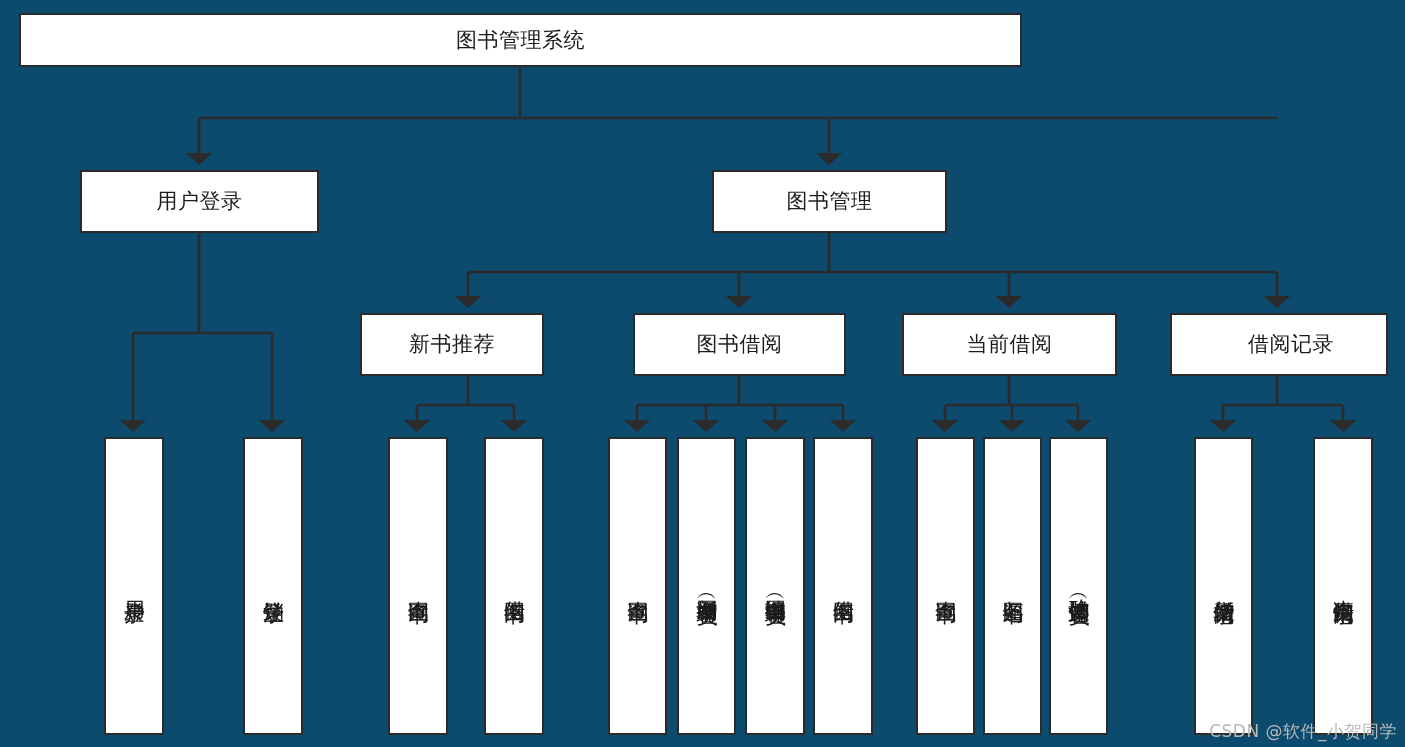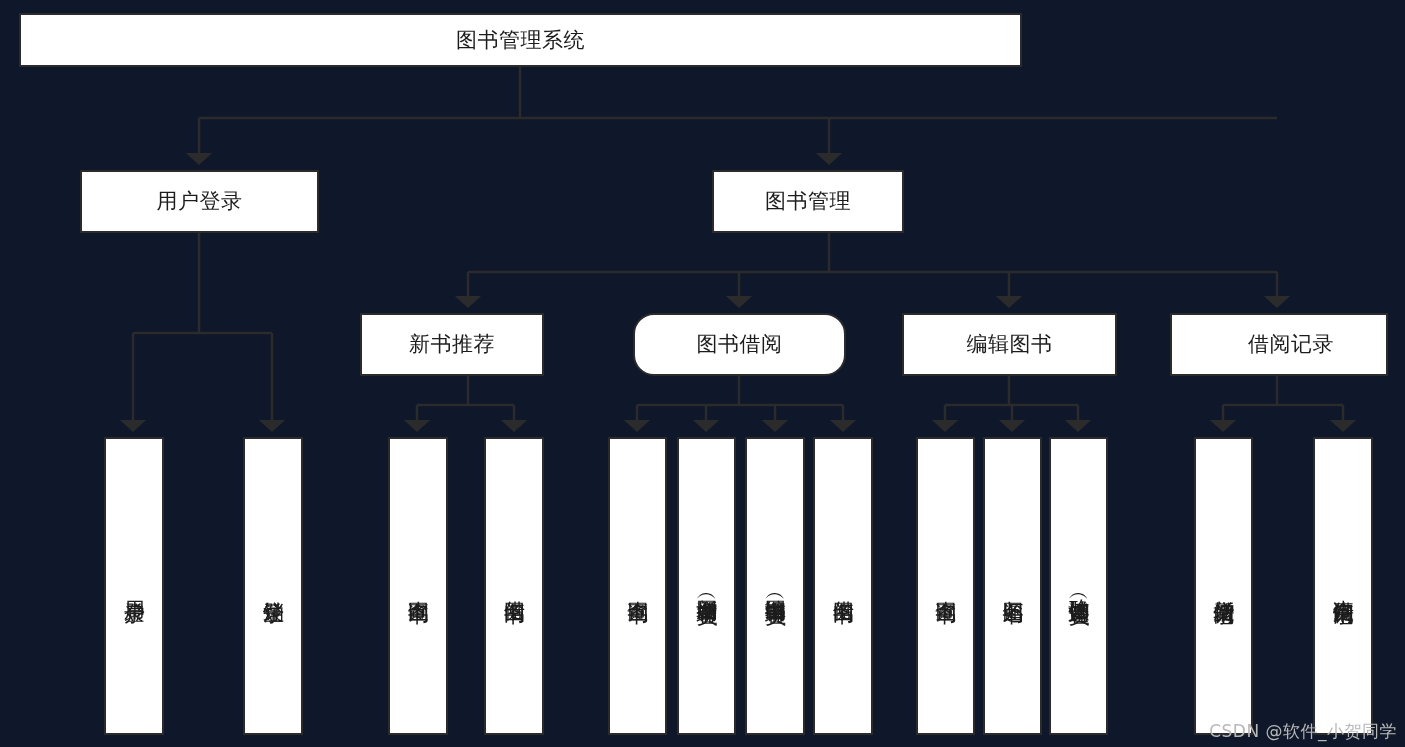--- a/index.html
+++ b/index.html
@@ -5,21 +5,21 @@
 <style>
   html,body{margin:0;padding:0;background:#ffffff;}
   body{
     font-family:"DejaVu Sans","Liberation Sans",sans-serif;
     color:#1a1a1a;
   }
   #canvas{
     position:relative;
     width:1405px;
     height:747px;
-    background:#0f172a;
+    background:#0c4a6e;
     overflow:hidden;
   }
   #edges{
     position:absolute;
     left:0; top:0;
     width:1405px;
     height:747px;
     pointer-events:none;
   }
   .node{
@@ -119,32 +119,32 @@
     </g>
   </svg>
 
   <div class="node" style="left:19px;top:13px;width:1003px;height:54px;">
     <span class="lbl">图书管理系统</span>
   </div>
 
   <div class="node" style="left:80px;top:170px;width:239px;height:63px;">
     <span class="lbl">用户登录</span>
   </div>
-  <div class="node" style="left:712px;top:170px;width:192px;height:63px;">
+  <div class="node" style="left:712px;top:170px;width:235px;height:63px;">
     <span class="lbl">图书管理</span>
   </div>
 
   <div class="node" style="left:360px;top:313px;width:184px;height:63px;">
     <span class="lbl">新书推荐</span>
   </div>
-  <div class="node" style="left:633px;top:313px;width:213px;height:63px;border-radius:21px;">
+  <div class="node" style="left:633px;top:313px;width:213px;height:63px;">
     <span class="lbl">图书借阅</span>
   </div>
   <div class="node" style="left:902px;top:313px;width:215px;height:63px;">
-    <span class="lbl">编辑图书</span>
+    <span class="lbl">当前借阅</span>
   </div>
   <div class="node" style="left:1170px;top:313px;width:218px;height:63px;padding-left:24px;">
     <span class="lbl">借阅记录</span>
   </div>
 
   <div class="node vert" style="left:104px;top:437px;width:60px;height:298px;">
     <span class="lbl">用户登录</span>
   </div>
   <div class="node vert" style="left:243px;top:437px;width:60px;height:298px;">
     <span class="lbl">注销登录</span>

